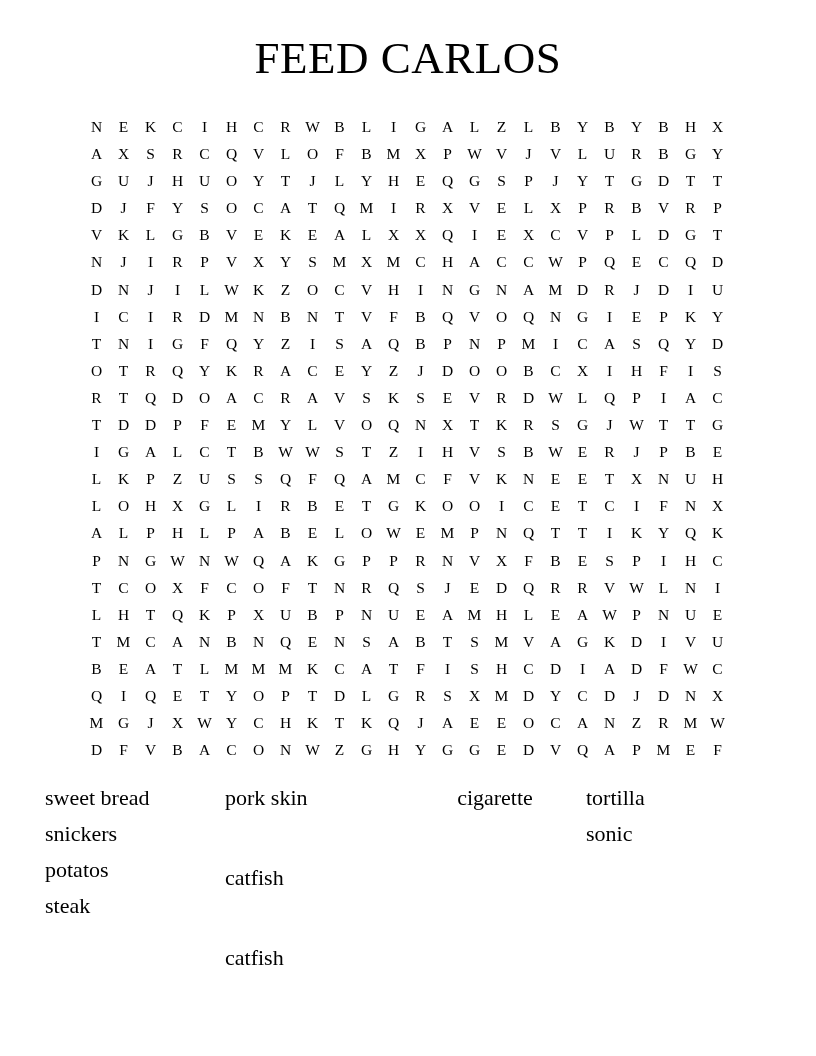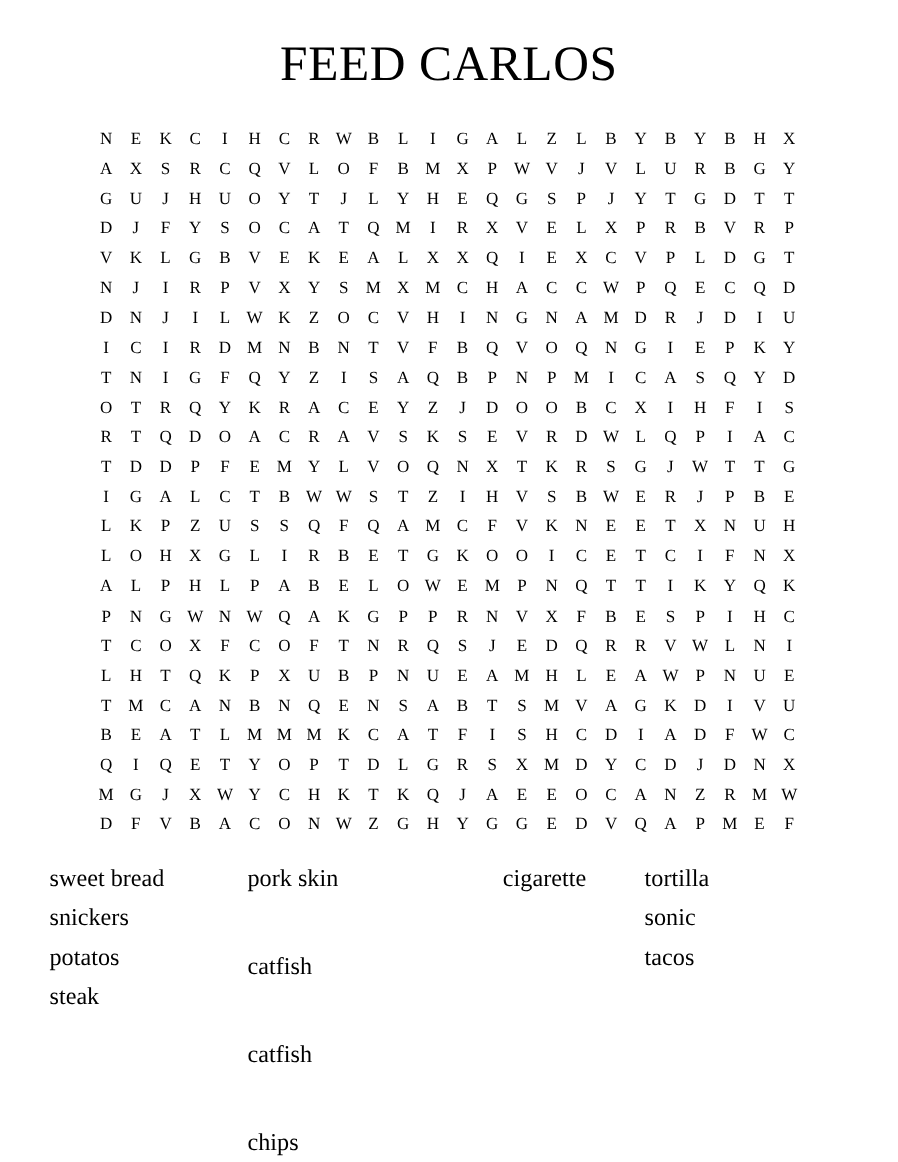--- a/index.html
+++ b/index.html
@@ -726,25 +726,23 @@
       <div class="word-column col-0">
         <div class="word-item">sweet bread</div>
         <div class="word-item">snickers</div>
         <div class="word-item">potatos</div>
         <div class="word-item">steak</div>
       </div>
       <div class="word-column col-1">
         <div class="word-item">pork skin</div>
         <div class="word-item">catfish</div>
         <div class="word-item">catfish</div>
-        <div class="word-item">chips</div>
       </div>
       <div class="word-column col-2">
         <div class="word-item">cigarette</div>
       </div>
       <div class="word-column col-3">
         <div class="word-item">tortilla</div>
         <div class="word-item">sonic</div>
-        <div class="word-item">tacos</div>
       </div>
     </div>
 
 </div>
 
 </body></html>

